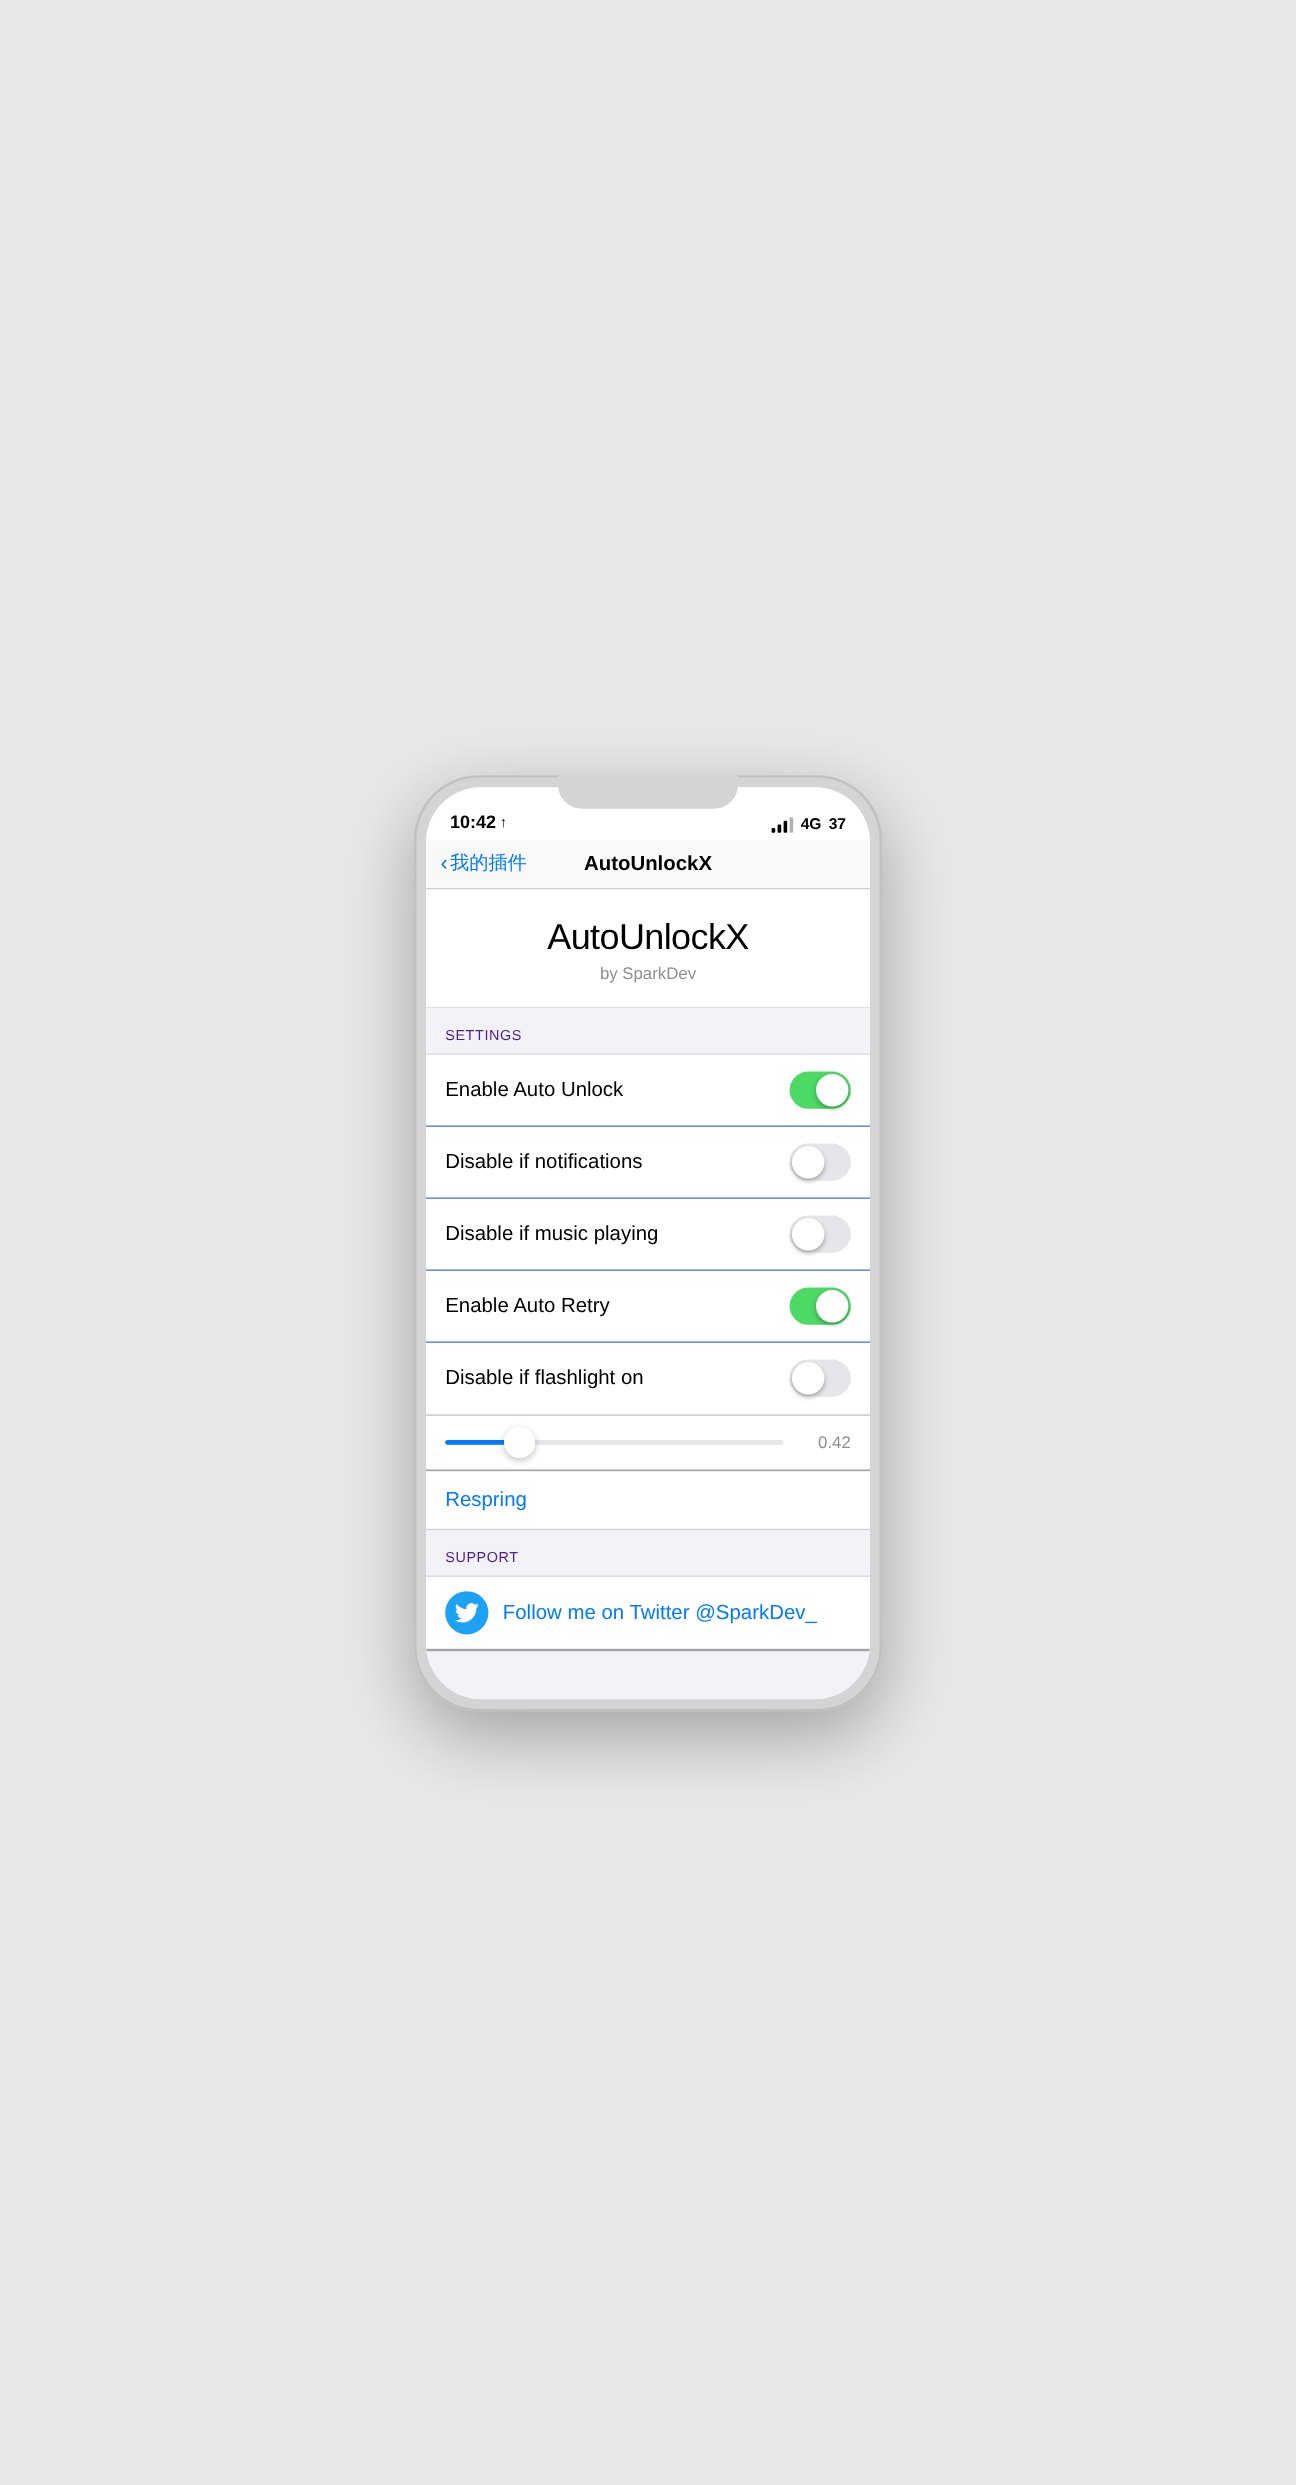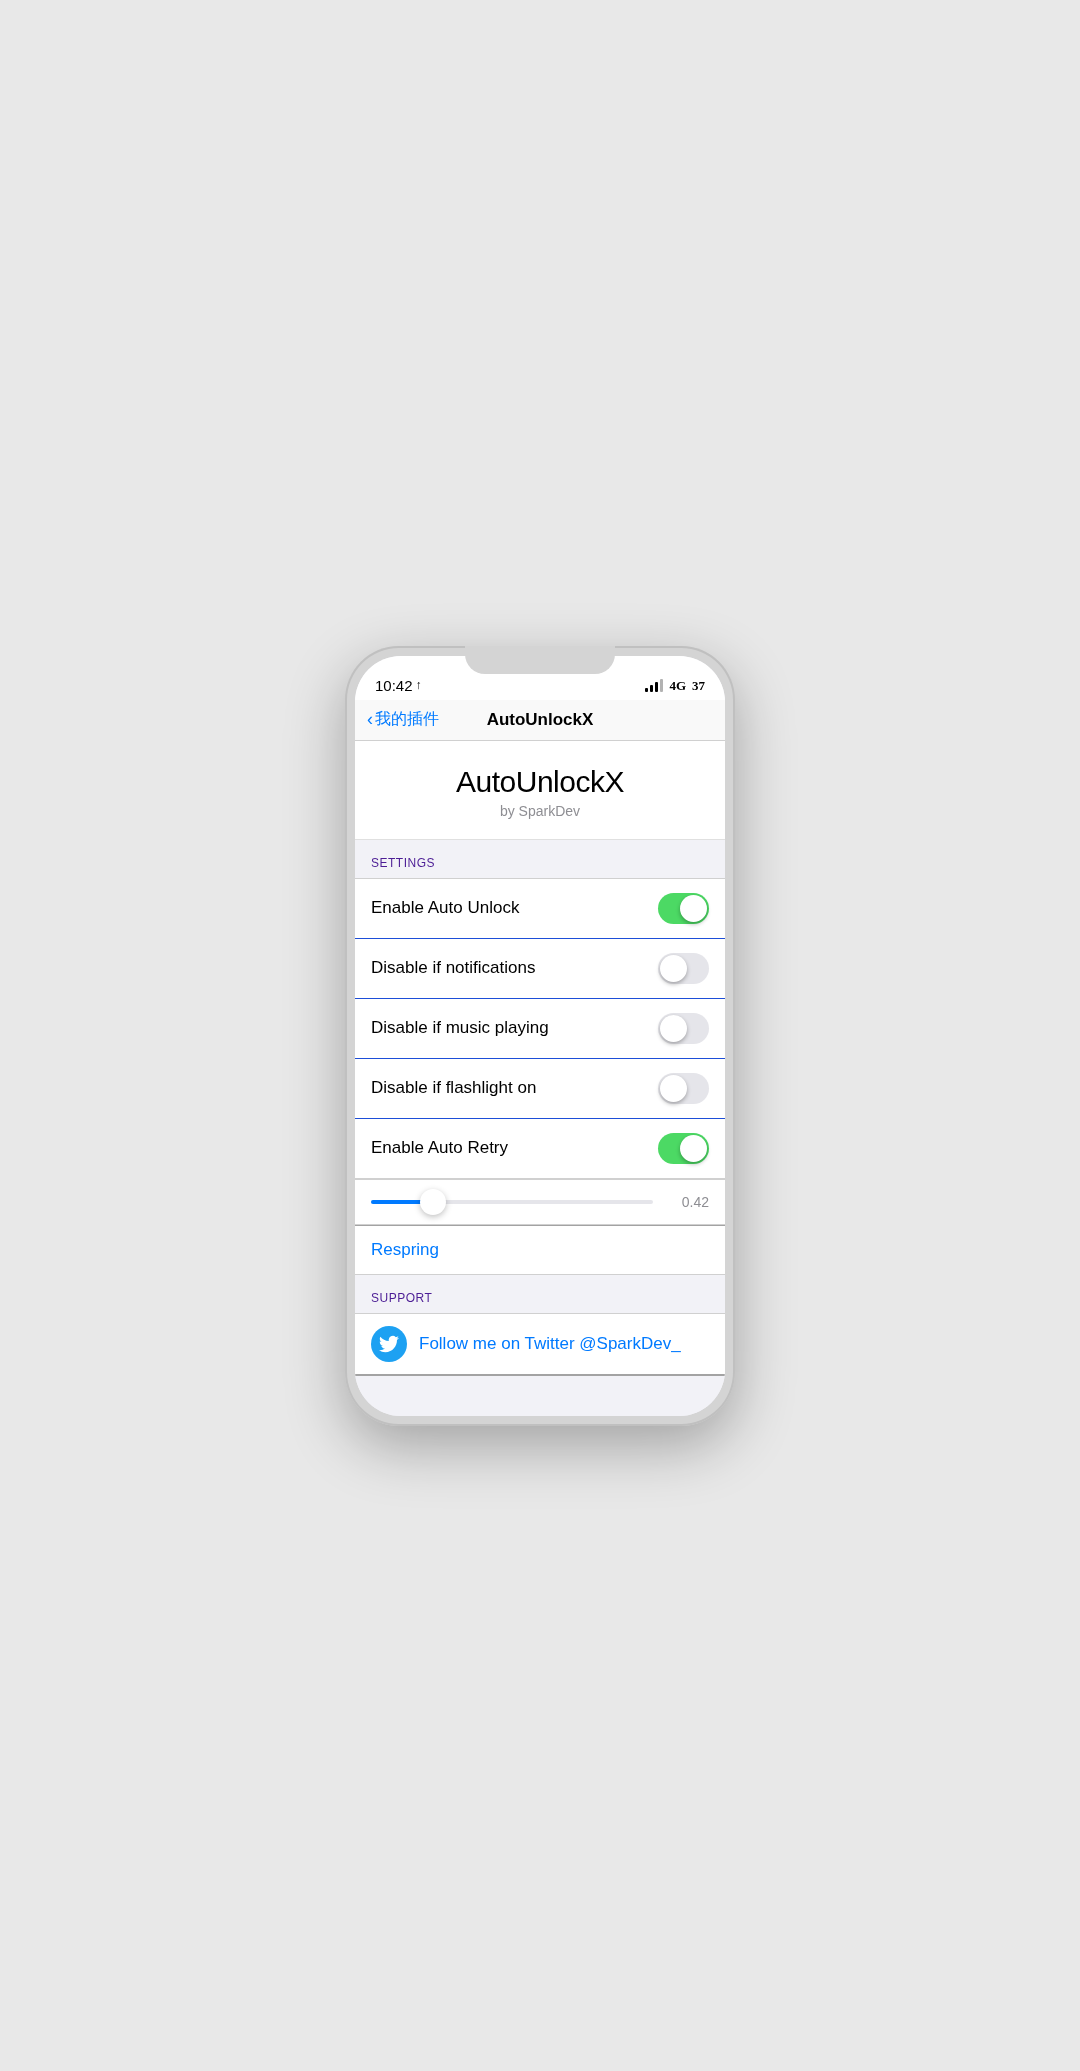--- a/index.html
+++ b/index.html
@@ -54,35 +54,34 @@
       justify-content: space-between;
       padding: 0 20px 6px 20px;
       background: white;
       flex-shrink: 0;
       position: relative;
       z-index: 5;
     }
 
     .status-time {
       font-size: 15px;
-      font-weight: 400;
+      font-weight: 700;
       color: #000;
       display: flex;
       align-items: center;
       gap: 3px;
     }
 
     .status-right {
       display: flex;
-      align-items: center;
+      align-items: flex-end;
       gap: 6px;
       font-size: 13px;
       font-weight: 600;
       color: #000;
-      font-family: Liberation Serif, serif;
     }
 
     .signal-bars {
       display: flex;
       gap: 2px;
       align-items: flex-end;
     }
 
     .signal-bar {
       background: #000;
@@ -379,29 +378,29 @@
         </div>
 
         <div class="settings-row">
           <span class="settings-label">Disable if music playing</span>
           <div class="toggle off">
             <div class="toggle-thumb"></div>
           </div>
         </div>
 
         <div class="settings-row">
+          <span class="settings-label">Enable Auto Retry</span>
+          <div class="toggle on">
+            <div class="toggle-thumb"></div>
+          </div>
+        </div>
+
+        <div class="settings-row">
           <span class="settings-label">Disable if flashlight on</span>
           <div class="toggle off">
-            <div class="toggle-thumb"></div>
-          </div>
-        </div>
-
-        <div class="settings-row">
-          <span class="settings-label">Enable Auto Retry</span>
-          <div class="toggle on">
             <div class="toggle-thumb"></div>
           </div>
         </div>
 
       </div>
 
       <div class="slider-section">
         <div class="slider-container">
           <div class="slider-track">
             <div class="slider-fill"></div>

